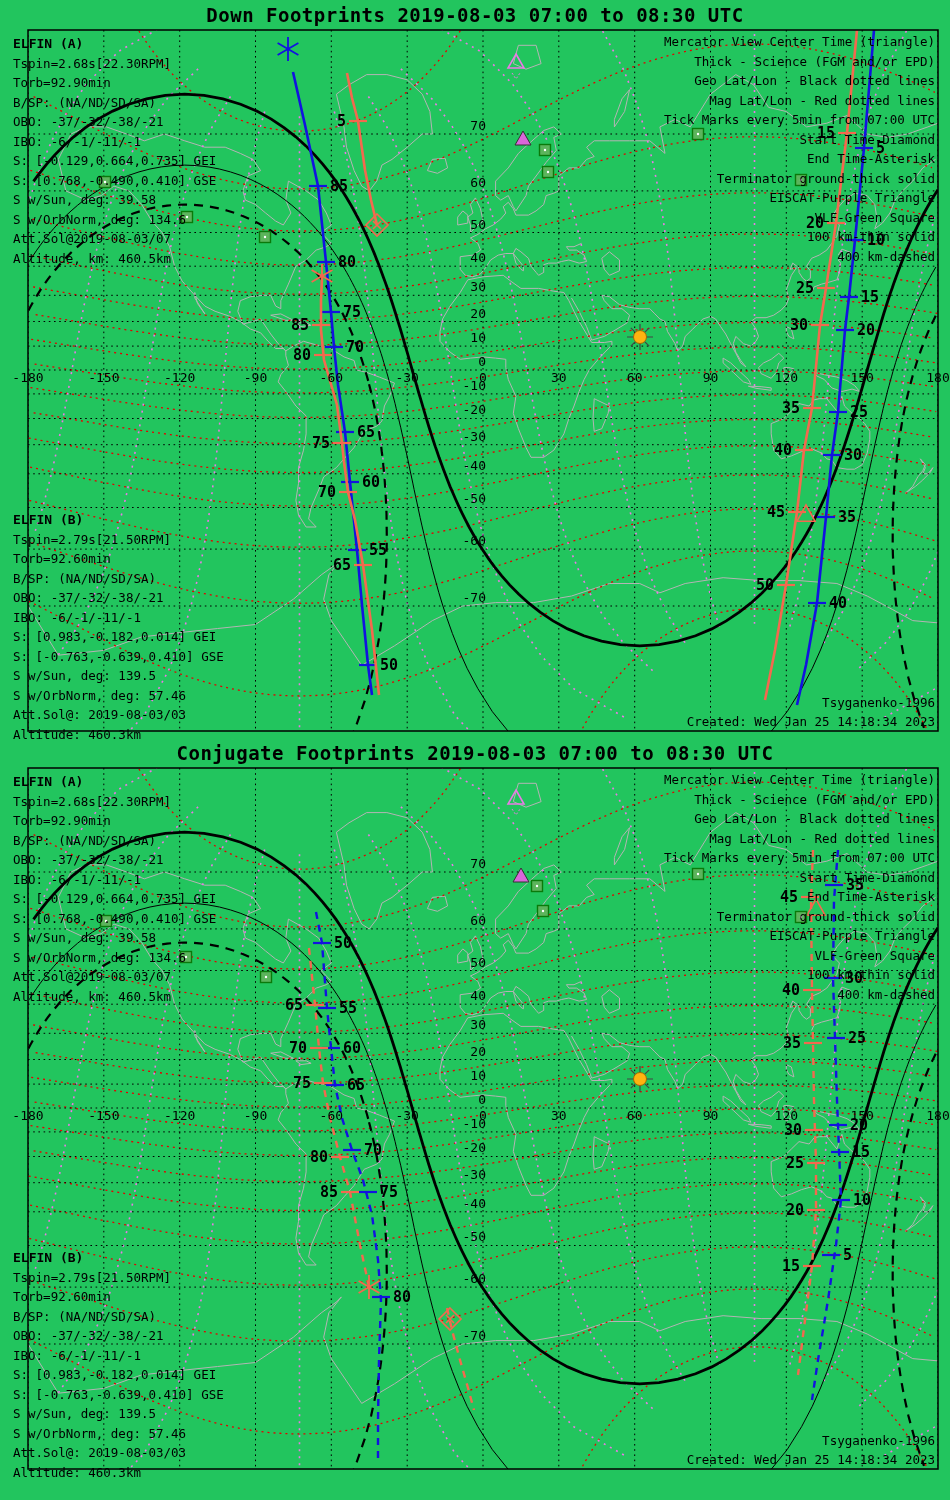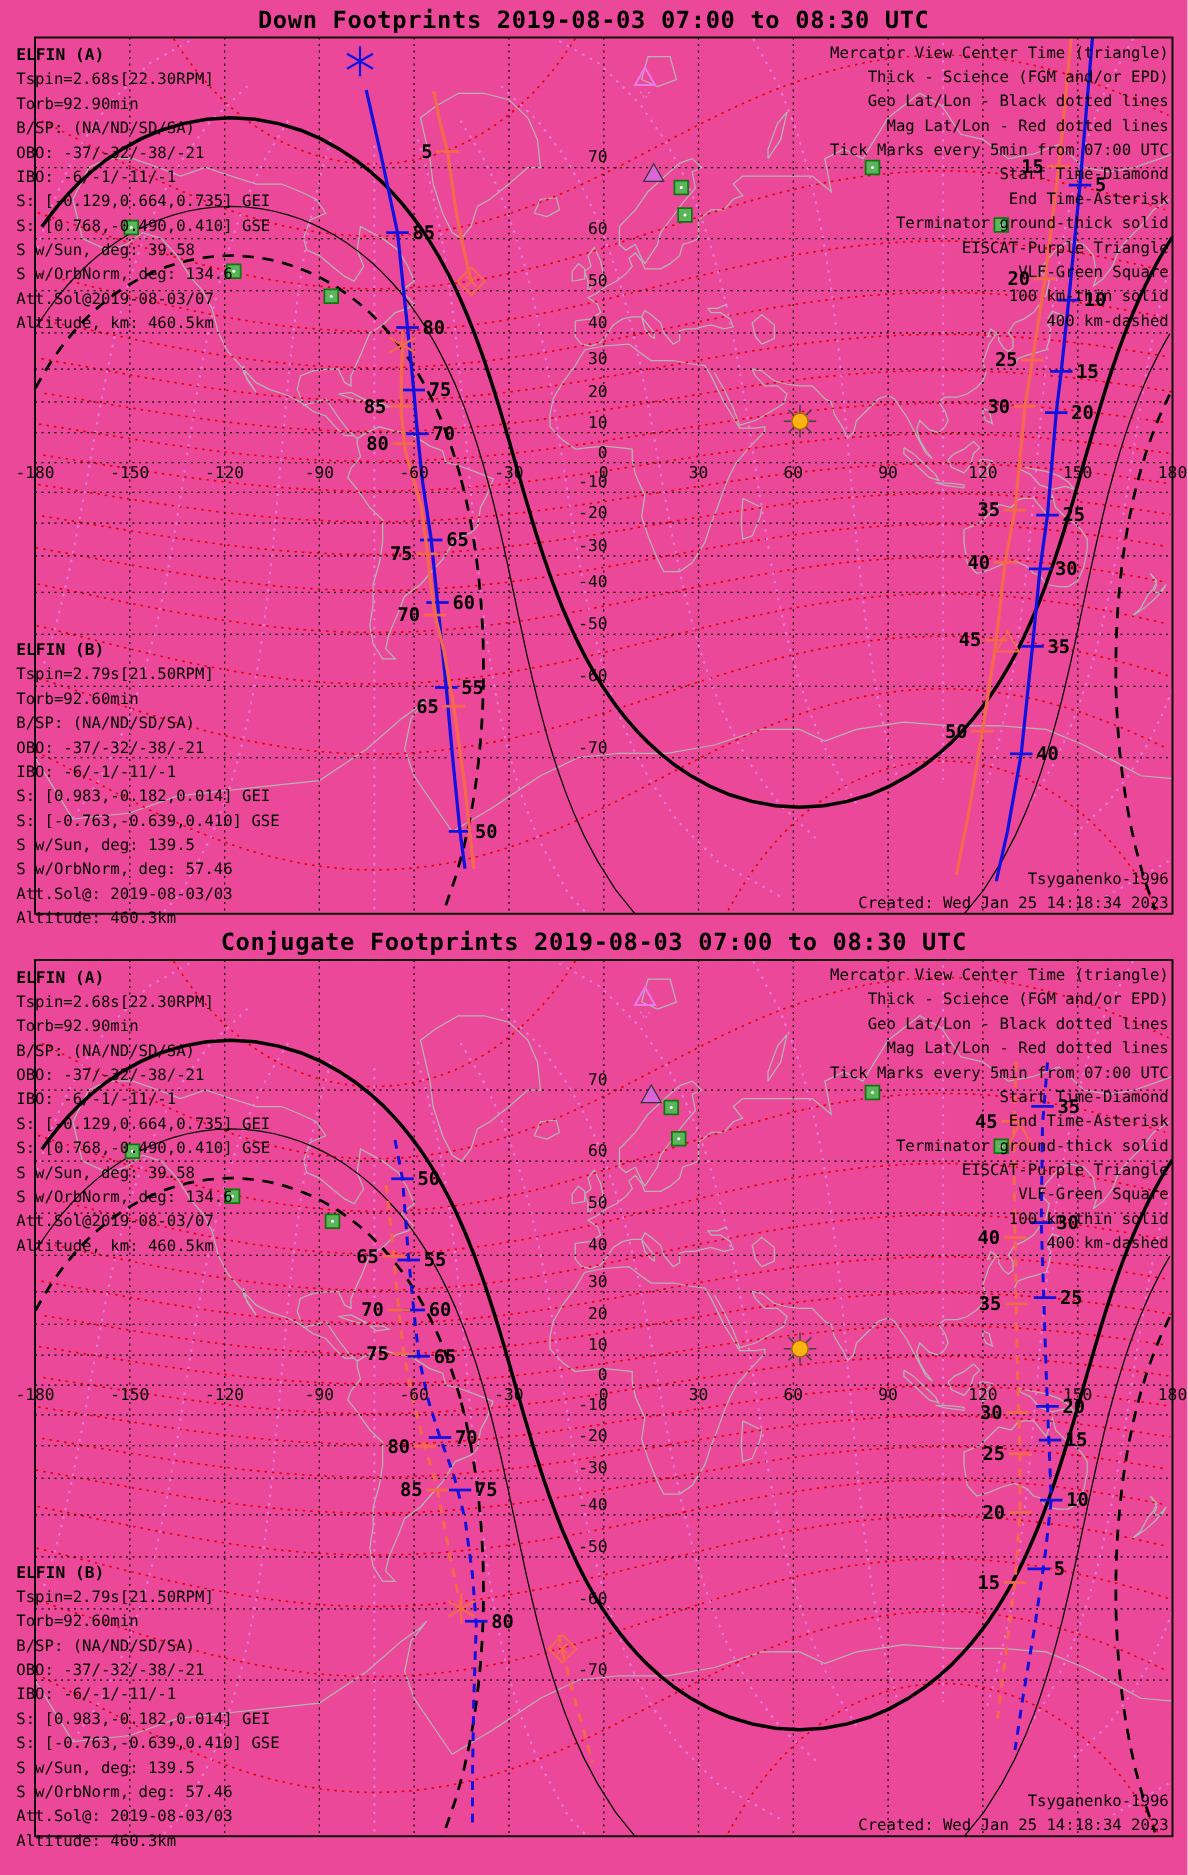--- a/index.html
+++ b/index.html
@@ -1,16 +1,16 @@
 <!DOCTYPE html>
 <html><head>
 <meta charset="utf-8">
 <style>
   html,body{margin:0;padding:0;background:#fff;}
-  #stage{position:relative;width:950px;height:1500px;background:#ec4899;overflow:hidden;}
+  #stage{position:relative;width:950px;height:1500px;background:#22c55e;overflow:hidden;}
   svg text{font-family:"DejaVu Sans Mono","Liberation Mono",monospace;fill:#000;}
   .title{font-size:19px;font-weight:bold;text-anchor:middle;letter-spacing:0.5px;}
   .legend{font-size:12.5px;text-anchor:end;}
   .info{font-size:12.5px;}
   .info-hdr{font-size:13px;font-weight:bold;}
   .axis{font-size:13px;}
   .axis-lat{text-anchor:end;}
   .axis-lon{text-anchor:middle;}
   .ticklbl{font-size:15px;font-weight:bold;}
   .credit{font-size:12.5px;text-anchor:end;}

